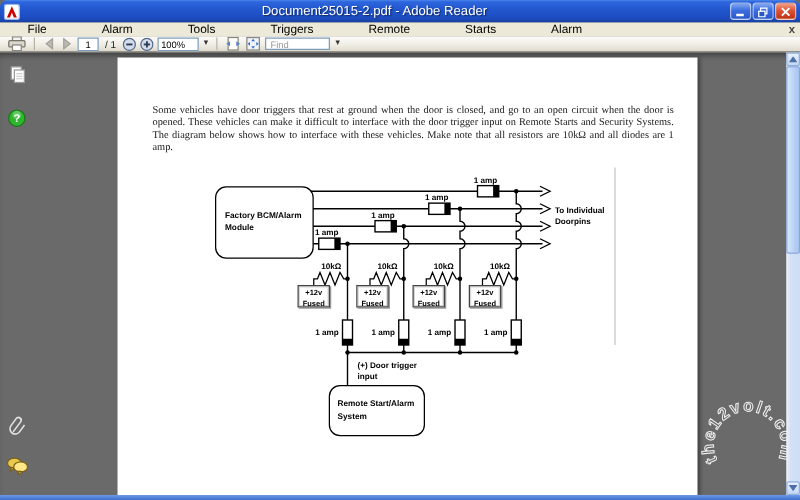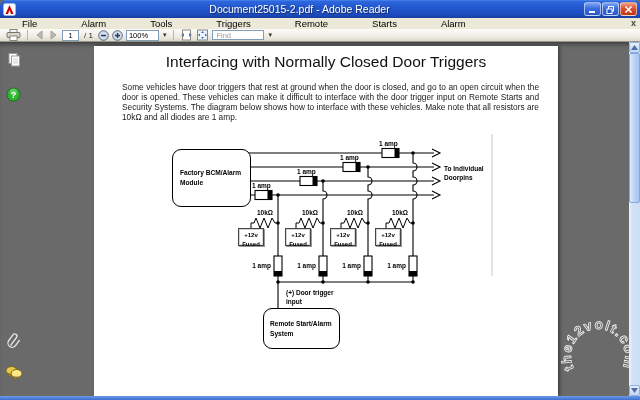--- a/index.html
+++ b/index.html
@@ -56,21 +56,21 @@
   .sthumb{position:absolute;left:0;top:11px;width:11px;height:150px;
     background:linear-gradient(90deg,#d8e7fc,#b6d0f5 60%,#a8c6f0);border:1px solid #86a7dc;
     border-radius:2px;box-sizing:border-box;}
 
   
   .page{position:absolute;left:94px;top:4px;width:464px;height:350px;background:#fff;
     box-shadow:2px 0 3px rgba(0,0,0,.4);}
   .docheading{position:absolute;left:0;top:7px;width:464px;text-align:center;
     font-size:15.5px;color:#111;}
   .docpara{position:absolute;left:28px;top:37px;width:417px;font-size:8.3px;line-height:1.19;
-    color:#1a1a1a;text-align:justify;}
+    color:#1a1a1a;text-align:justify;font-family:Liberation Serif, serif;}
 
   
   .diagram{position:absolute;left:0;top:0;width:464px;height:350px;}
   .dbox{position:absolute;border:1.4px solid #000;border-radius:9px;background:#fff;
     display:flex;flex-direction:column;justify-content:center;font-weight:bold;color:#000;}
   .dbox .l{white-space:nowrap;}
   .factory{left:78px;top:103px;width:70px;height:56px;font-size:6.6px;padding-left:7px;line-height:1.5;}
   .remote{left:169px;top:262px;width:69px;height:39px;font-size:6.6px;padding-left:6px;line-height:1.5;}
   .fused{position:absolute;top:182px;width:26px;height:18px;background:#fff;border:1px solid #444;
     box-shadow:1px 1px 0 rgba(0,0,0,.4),inset 0 0 0 1px #d6d6d6;
@@ -198,21 +198,20 @@
         <svg width="18" height="15">
           <ellipse cx="6.5" cy="5.5" rx="5.5" ry="4" fill="#e8c84e" stroke="#7c6016"></ellipse>
           <path d="M4 9 L3 12 L7 9.5 Z" fill="#e8c84e" stroke="#7c6016"></path>
           <ellipse cx="11.5" cy="8.5" rx="5.5" ry="4" fill="#ffe788" stroke="#7c6016"></ellipse>
           <path d="M10 12 L9.5 14.5 L13 12.3 Z" fill="#ffe788" stroke="#7c6016"></path>
         </svg>
       </div>
     </div>
 
     <div class="page">
-      <div class="docheading">Interfacing with Normally Closed Door Triggers</div>
       <div class="docpara">Some vehicles have door triggers that rest at ground when the door is closed, and go to an open circuit when the door is opened. These vehicles can make it difficult to interface with the door trigger input on Remote Starts and Security Systems. The diagram below shows how to interface with these vehicles. Make note that all resistors are 10kΩ and all diodes are 1 amp.</div>
 
       <svg class="diagram" viewBox="0 0 464 350">
 
         <path d="M150,107 H340 M150,121 H340 M150,135 H340 M150,149 H340" stroke="#000" stroke-width="1.1" fill="none"></path>
 
         <path d="M338,103 L346,107 L338,111 M338,117 L346,121 L338,125 M338,131 L346,135 L338,139 M338,145 L346,149 L338,153" stroke="#000" stroke-width="1.1" fill="none"></path>
 
         <path d="M319,107 V117 A4,4 0 0 1 319,125 V131 A4,4 0 0 1 319,139 V145 A4,4 0 0 1 319,153 V210" stroke="#000" stroke-width="1.1" fill="none"></path>
         <path d="M274,121 V131 A4,4 0 0 1 274,139 V145 A4,4 0 0 1 274,153 V210" stroke="#000" stroke-width="1.1" fill="none"></path>

